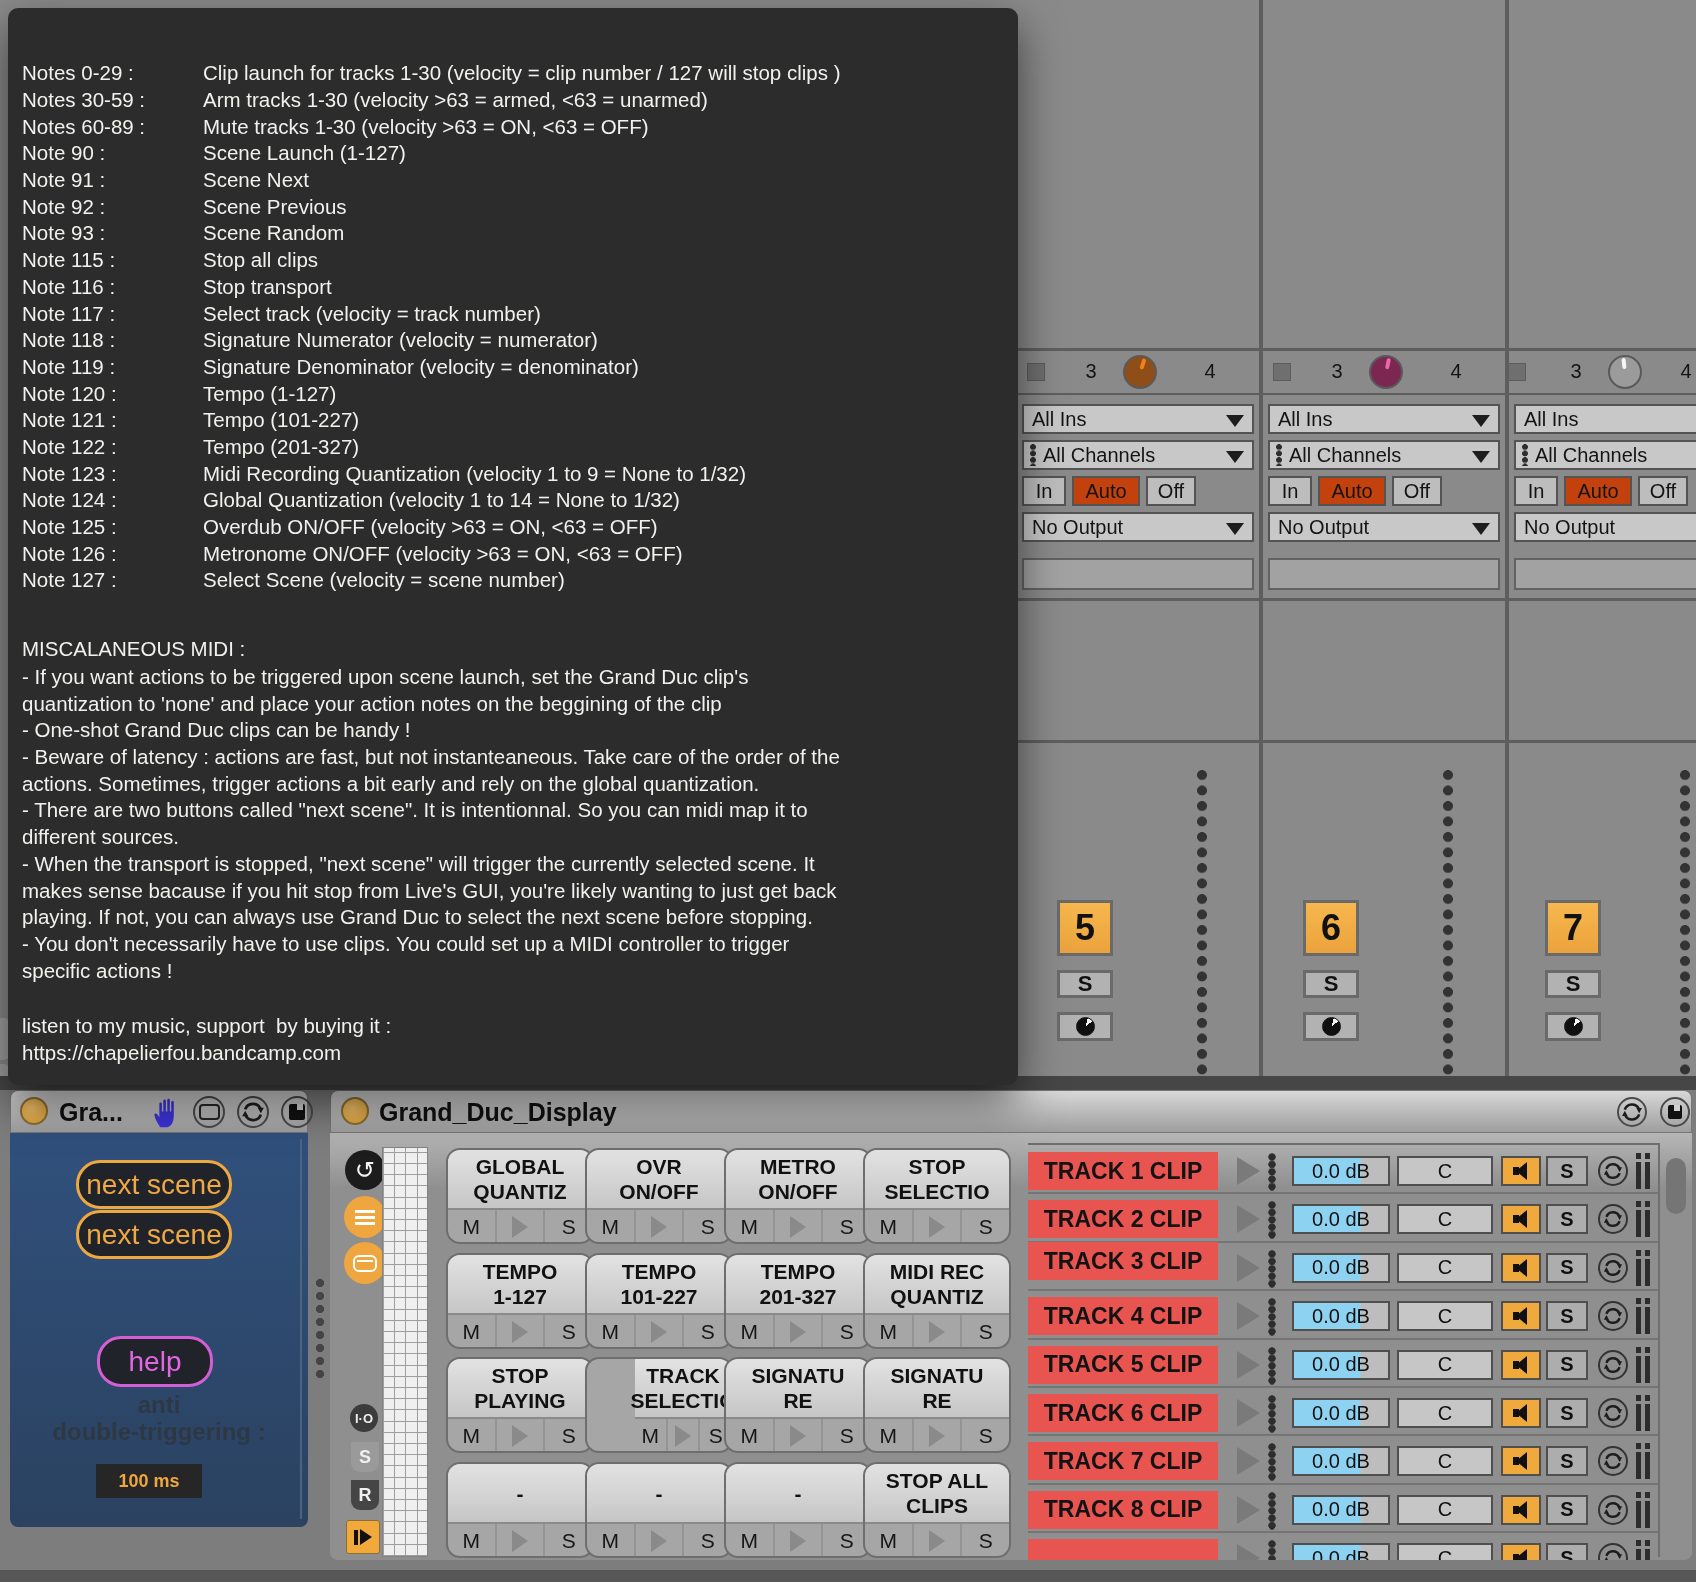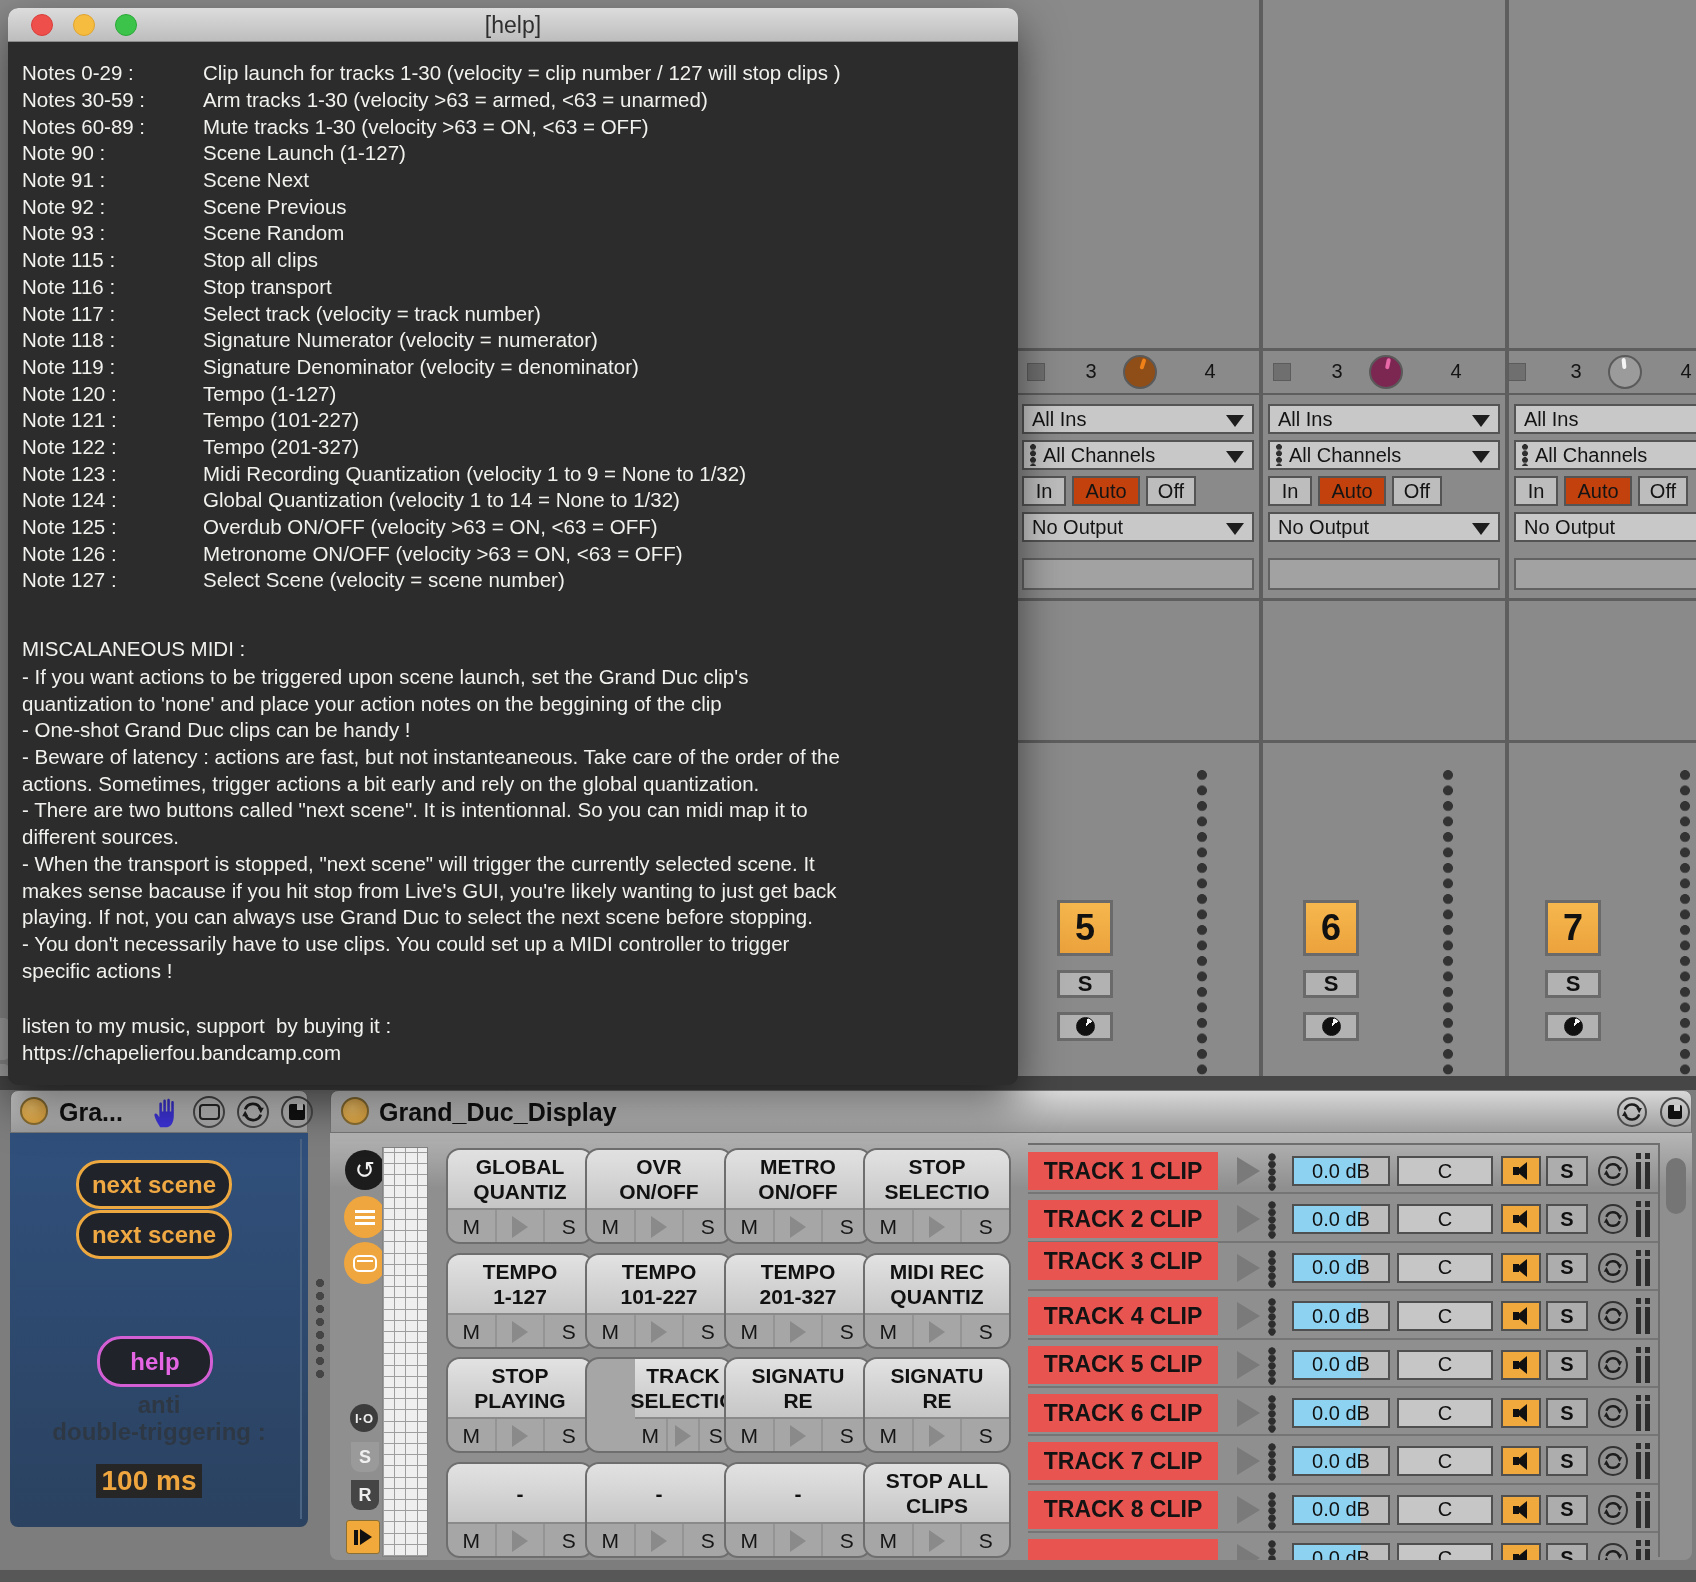--- a/index.html
+++ b/index.html
@@ -45,23 +45,23 @@
   .titlebar{height:43px;background:linear-gradient(#d8d8d8,#9e9e9e);border-radius:8px 8px 0 0;border:1px solid #777;}
   .oncirc{width:28px;height:28px;border-radius:50%;background:radial-gradient(circle at 40% 35%,#f2c268,#d99c33);border:2px solid #8a6f33;}
   .devtitle{font-size:25px;font-weight:bold;color:#101010;line-height:43px;white-space:nowrap;}
   .circ-ic{width:32px;height:32px;border-radius:50%;border:2.5px solid #4a4a4a;display:flex;align-items:center;justify-content:center;}
   .frame-ic{width:17px;height:12px;border:2.5px solid #262626;border-radius:4px;}
   .floppy{width:16px;height:16px;background:#111;border-radius:2px;position:relative;}
   .floppy:before{content:"";position:absolute;right:2px;top:0;width:6px;height:6px;background:#cfcfcf;}
   svg.refr{width:26px;height:26px;}
   #gd-body{background:linear-gradient(#30507c,#2b4260);border-radius:0 0 8px 8px;overflow:hidden;}
   .pillbtn{position:absolute;background:#20242a;border-radius:24px;display:flex;align-items:center;justify-content:center;
-           font-weight:bold;font-size:24px;}
+           font-weight:normal;font-size:28px;}
   .antitx{width:100%;text-align:center;font-size:24px;font-weight:bold;color:#2e3845;}
-  .msbox{background:#262626;color:#efa63e;font-weight:bold;font-size:28px;display:flex;align-items:center;justify-content:center;}
+  .msbox{background:#262626;color:#efa63e;font-weight:bold;font-size:18px;display:flex;align-items:center;justify-content:center;}
   #gdd-body{background:linear-gradient(#b6b6b6,#8f8f8f 55px);border-radius:0 0 8px 8px;overflow:hidden;}
   .matrix{background-color:#efefef;border:1px solid #838383;
     background-image:repeating-linear-gradient(0deg,#9e9e9e 0 1px,rgba(0,0,0,0) 1px 11.2px),
                      repeating-linear-gradient(90deg,#9e9e9e 0 1px,rgba(0,0,0,0) 1px 11.2px);}
   .gcell{width:148px;height:96px;background:#a6a6a6;border:2px solid #6e6e6e;border-radius:14px;overflow:hidden;}
   .gtitle{height:58px;background:linear-gradient(#e2e2e2,#c6c6c6);border-bottom:2px solid #8a8a8a;
           display:flex;flex-direction:column;align-items:center;justify-content:center;
           font-size:21px;font-weight:bold;color:#111;line-height:25px;text-align:center;}
   .gms{height:34px;display:flex;}
   .gms>div{flex:1;display:flex;align-items:center;justify-content:center;font-size:21px;color:#161616;border-left:2px solid #949494;}
@@ -667,26 +667,20 @@
             <div class="b"></div>
           </div>
         </div>
       </div>
     <div class="abs" style="left:698px;top:10px;width:632px;height:2px;background:#6e6e6e;"></div>
     <div class="abs" style="left:1328px;top:10px;width:2px;height:414px;background:#6f6f6f;"></div>
     <div class="abs" style="left:1336px;top:25px;width:20px;height:56px;border-radius:10px;background:#757575;"></div>
   </div>
 
   <div id="helpwin" class="abs">
-    <div id="helpbar" class="abs">
-      <div class="abs tl" style="left:23px;background:#ef4f4a;border:1px solid #d83d3a;"></div>
-      <div class="abs tl" style="left:65px;background:#f6bc40;border:1px solid #e0a42c;"></div>
-      <div class="abs tl" style="left:107px;background:#3cc44a;border:1px solid #2aa838;"></div>
-      <div id="helptitle" class="abs">[help]</div>
-    </div>
     <div id="notes" class="abs txt" style="left:0;top:52px;width:100%;"><div class="note-row"><div class="note-label">Notes 0-29 :</div><div>Clip launch for tracks 1-30 (velocity = clip number / 127 will stop clips )</div></div><div class="note-row"><div class="note-label">Notes 30-59 :</div><div>Arm tracks 1-30 (velocity &gt;63 = armed, &lt;63 = unarmed)</div></div><div class="note-row"><div class="note-label">Notes 60-89 :</div><div>Mute tracks 1-30 (velocity &gt;63 = ON, &lt;63 = OFF)</div></div><div class="note-row"><div class="note-label">Note 90 :</div><div>Scene Launch (1-127)</div></div><div class="note-row"><div class="note-label">Note 91 :</div><div>Scene Next</div></div><div class="note-row"><div class="note-label">Note 92 :</div><div>Scene Previous</div></div><div class="note-row"><div class="note-label">Note 93 :</div><div>Scene Random</div></div><div class="note-row"><div class="note-label">Note 115 :</div><div>Stop all clips</div></div><div class="note-row"><div class="note-label">Note 116 :</div><div>Stop transport</div></div><div class="note-row"><div class="note-label">Note 117 :</div><div>Select track (velocity = track number)</div></div><div class="note-row"><div class="note-label">Note 118 :</div><div>Signature Numerator (velocity = numerator)</div></div><div class="note-row"><div class="note-label">Note 119 :</div><div>Signature Denominator (velocity = denominator)</div></div><div class="note-row"><div class="note-label">Note 120 :</div><div>Tempo (1-127)</div></div><div class="note-row"><div class="note-label">Note 121 :</div><div>Tempo (101-227)</div></div><div class="note-row"><div class="note-label">Note 122 :</div><div>Tempo (201-327)</div></div><div class="note-row"><div class="note-label">Note 123 :</div><div>Midi Recording Quantization (velocity 1 to 9 = None to 1/32)</div></div><div class="note-row"><div class="note-label">Note 124 :</div><div>Global Quantization (velocity 1 to 14 = None to 1/32)</div></div><div class="note-row"><div class="note-label">Note 125 :</div><div>Overdub ON/OFF (velocity &gt;63 = ON, &lt;63 = OFF)</div></div><div class="note-row"><div class="note-label">Note 126 :</div><div>Metronome ON/OFF (velocity &gt;63 = ON, &lt;63 = OFF)</div></div><div class="note-row"><div class="note-label">Note 127 :</div><div>Select Scene (velocity = scene number)</div></div></div>
     <div class="abs txt" style="left:14px;top:629px;">MISCALANEOUS MIDI :</div>
     <div id="tips" class="abs txt" style="left:14px;top:656px;width:990px;"><div class="tip-line">- If you want actions to be triggered upon scene launch, set the Grand Duc clip's</div><div class="tip-line">quantization to 'none' and place your action notes on the beggining of the clip</div><div class="tip-line">- One-shot Grand Duc clips can be handy !</div><div class="tip-line">- Beware of latency : actions are fast, but not instanteaneous. Take care of the order of the</div><div class="tip-line">actions. Sometimes, trigger actions a bit early and rely on the global quantization.</div><div class="tip-line">- There are two buttons called "next scene". It is intentionnal. So you can midi map it to</div><div class="tip-line">different sources.</div><div class="tip-line">- When the transport is stopped, "next scene" will trigger the currently selected scene. It</div><div class="tip-line">makes sense bacause if you hit stop from Live's GUI, you're likely wanting to just get back</div><div class="tip-line">playing. If not, you can always use Grand Duc to select the next scene before stopping.</div><div class="tip-line">- You don't necessarily have to use clips. You could set up a MIDI controller to trigger</div><div class="tip-line">specific actions !</div></div>
     <div class="abs txt" style="left:14px;top:1006px;">listen to my music, support  by buying it :</div>
     <div class="abs txt" style="left:14px;top:1033px;">https://chapelierfou.bandcamp.com</div>
   </div>
 
 <div class="abs sq" style="left: 1027px; top: 363px;"></div>
     <div class="abs klabel" style="left: 1080px; top: 360px;">3</div>
     <div class="abs knob" style="left: 1123px; top: 355px; background: rgb(143, 77, 23);">

